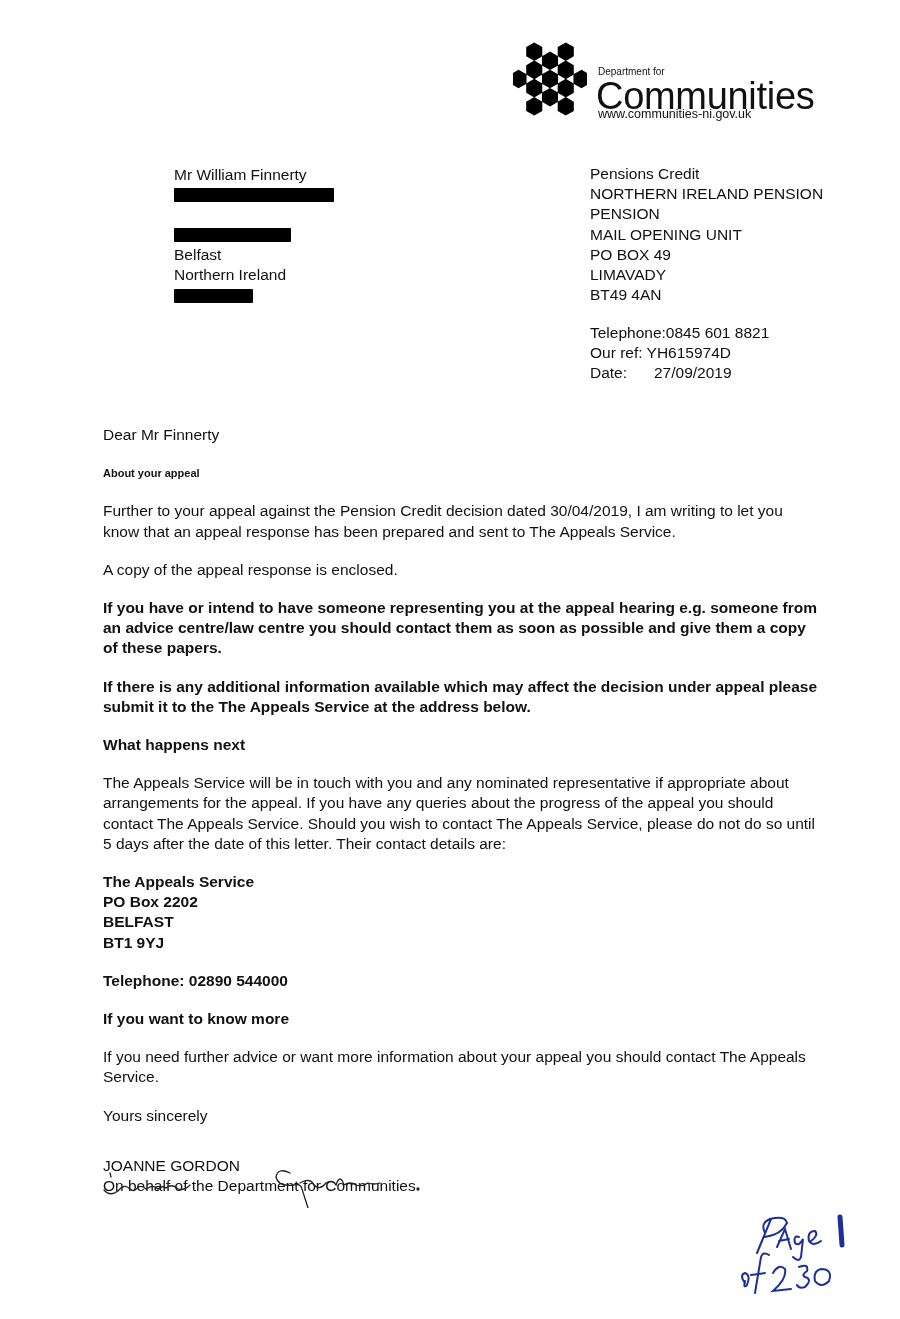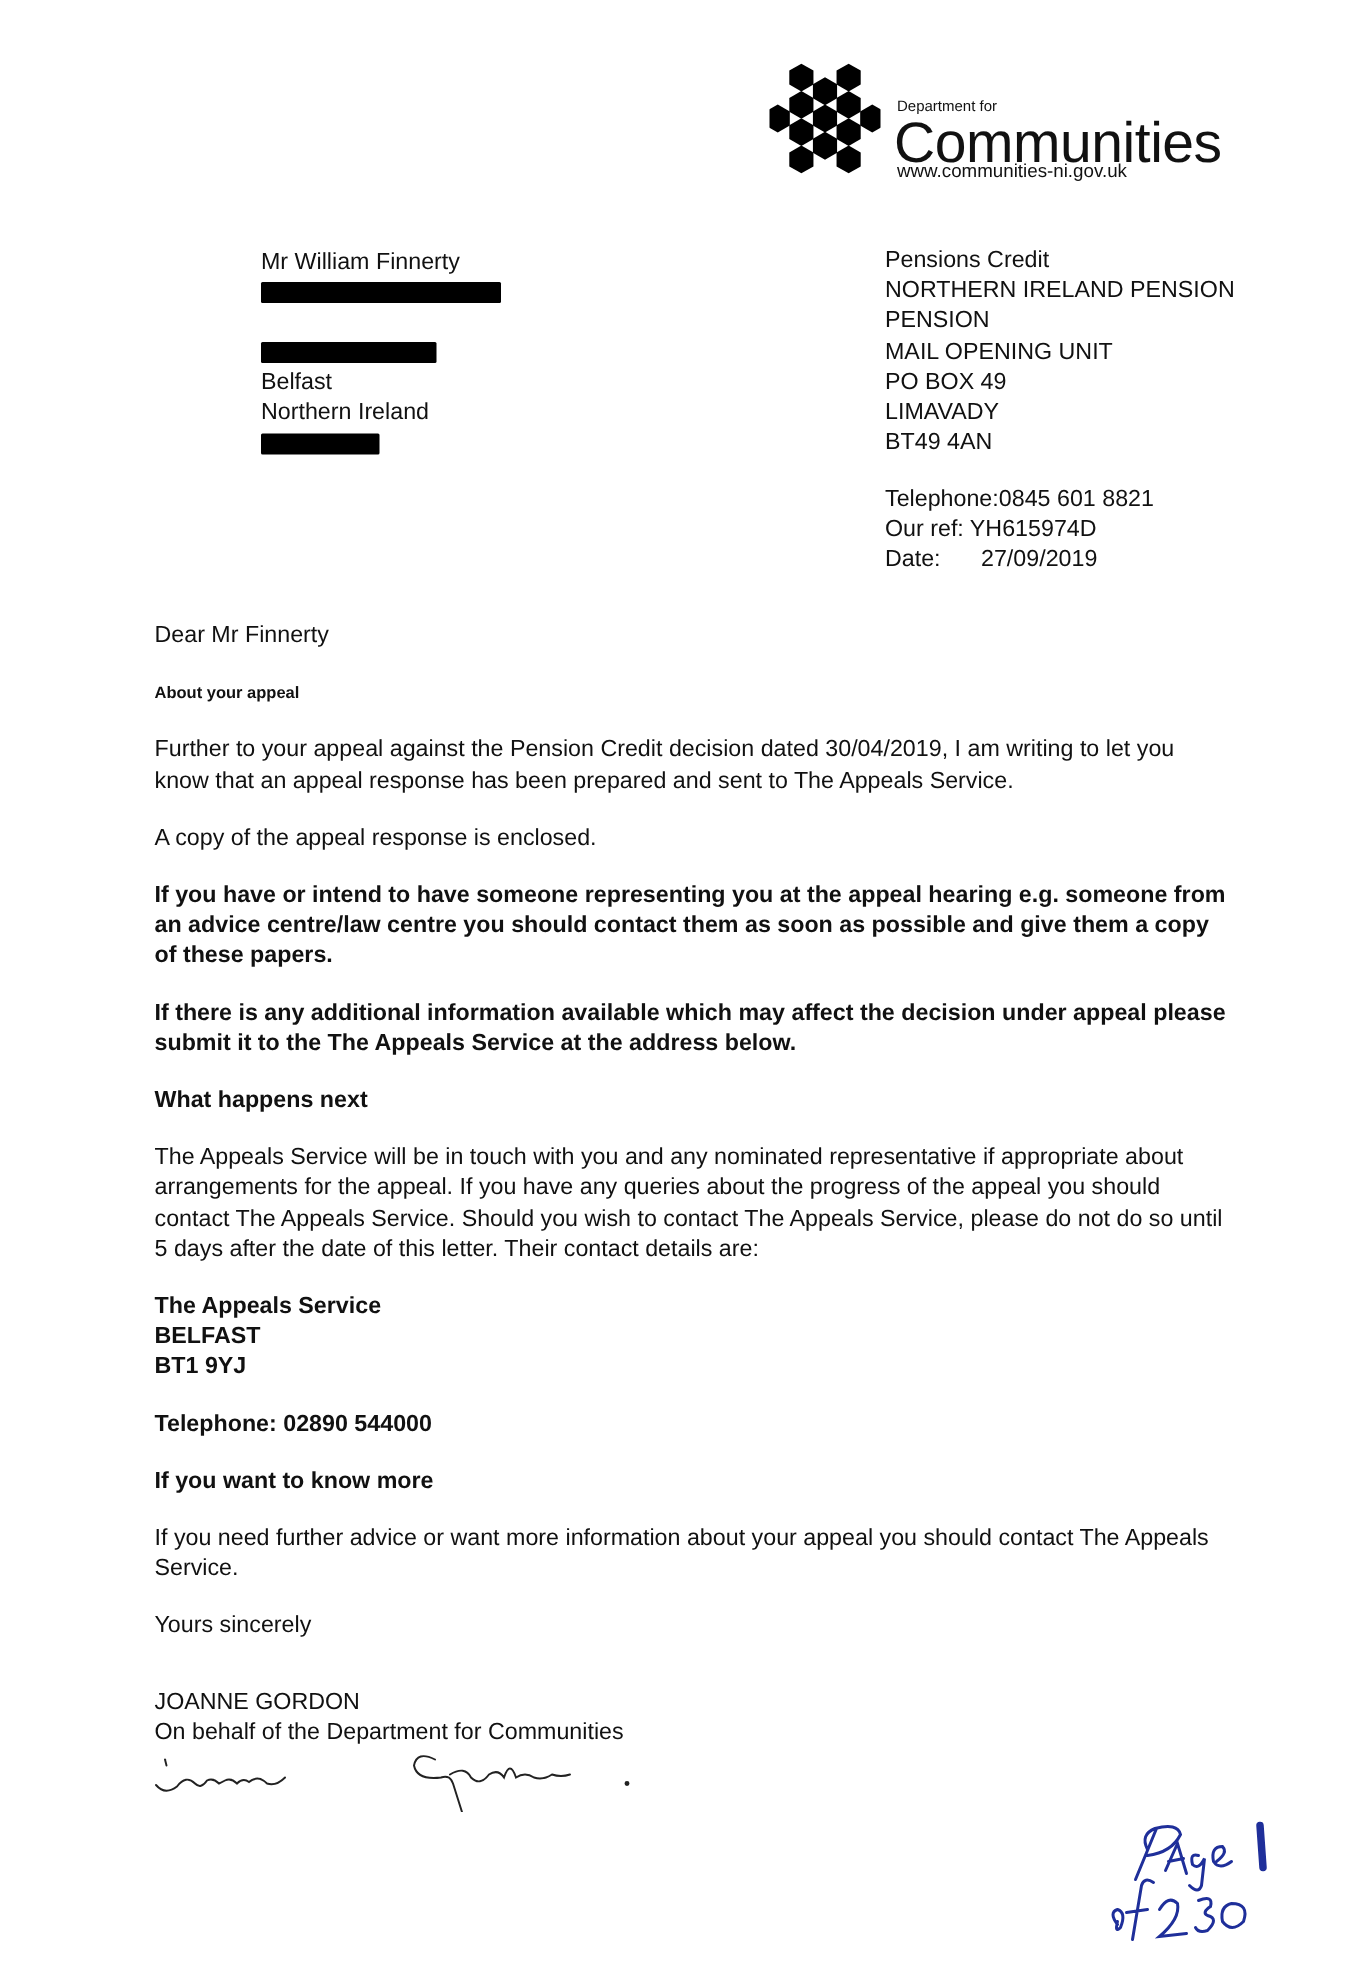--- a/index.html
+++ b/index.html
@@ -14,21 +14,21 @@
     .logo-name { left: 596px; top: 58px; font-family: Liberation Sans, sans-serif; font-size: 38px; line-height: 44px; letter-spacing: -0.3px; margin-top: 16px; }
     .logo-url { left: 598px; top: 107px; font-size: 12.5px; }
 
     .lines div { line-height: 20.2px; white-space: nowrap; margin-left: 48px; }
     .recipient { left: 126px; top: 165px; }
     .redact { background: #000; height: 14px; border-radius: 1px; margin: 3px 0; }
     .sender { left: 542px; top: 164px; }
     .contact { left: 542px; top: 323px; }
     .contact .tab { display: inline-block; width: 64px; }
 
-    .body { left: 103px; top: 414px; width: 720px; }
+    .body { left: 103px; top: 425px; width: 720px; }
     .body p { margin: 0; line-height: 20.2px; }
     .b { font-weight: bold; }
     .h { font-weight: bold; font-size: 11px; }
     .gap-s { height: 18px; }
 
     .sig { position: absolute; left: 100px; top: 1163px; width: 360px; height: 45px; }
     .page-note { position: absolute; left: 715px; top: 1195px; width: 160px; height: 110px; }
   </style>
 </head>
 <body>
@@ -92,20 +92,21 @@
   <p class="b">If you have or intend to have someone representing you at the appeal hearing e.g. someone from an advice centre/law centre you should contact them as soon as possible and give them a copy of these papers.</p>
   <div class="gap-s"></div>
   <p class="b">If there is any additional information available which may affect the decision under appeal please submit it to the The Appeals Service at the address below.</p>
   <div class="gap-s"></div>
   <p class="b">What happens next</p>
   <div class="gap-s"></div>
   <p>The Appeals Service will be in touch with you and any nominated representative if appropriate about arrangements for the appeal. If you have any queries about the progress of the appeal you should contact The Appeals Service. Should you wish to contact The Appeals Service, please do not do so until 5 days after the date of this letter. Their contact details are:</p>
   <div class="gap-s"></div>
   <div>
     <p class="b">The Appeals Service</p>
+    <p class="b">PO Box 2202</p>
     <p class="b">BELFAST</p>
     <p class="b">BT1 9YJ</p>
   </div>
   <div class="gap-s"></div>
   <p class="b">Telephone: 02890 544000</p>
   <div class="gap-s"></div>
   <p class="b">If you want to know more</p>
   <div class="gap-s"></div>
   <p>If you need further advice or want more information about your appeal you should contact The Appeals Service.</p>
   <div class="gap-s"></div>

